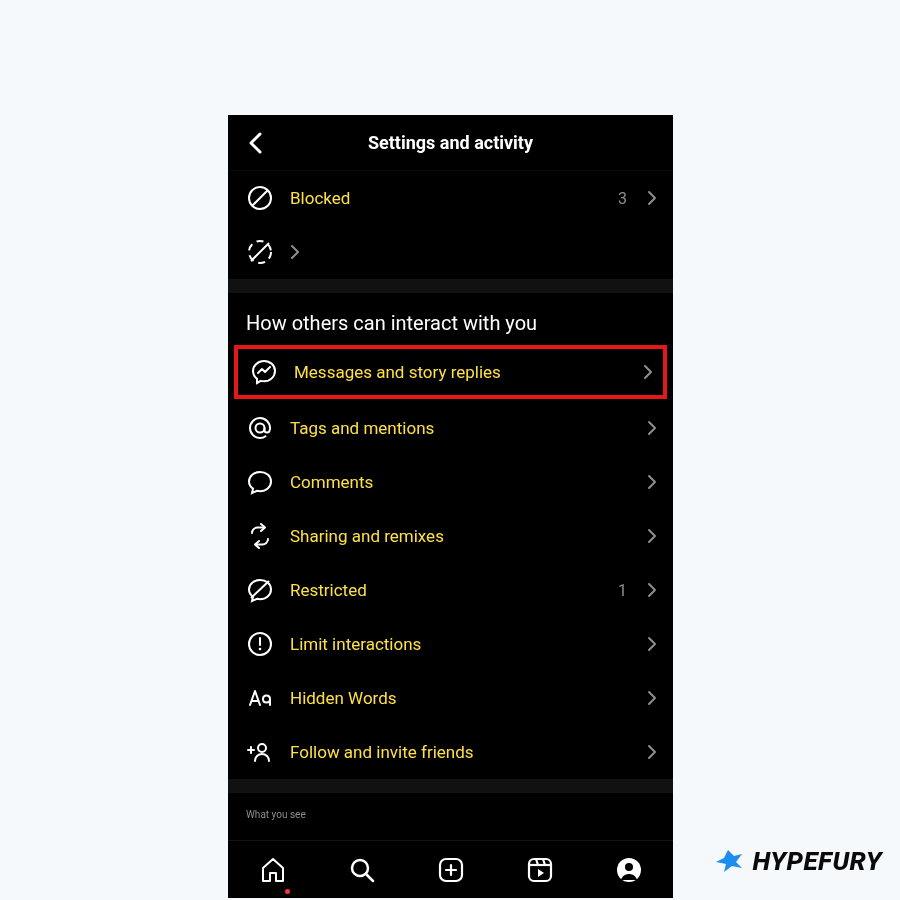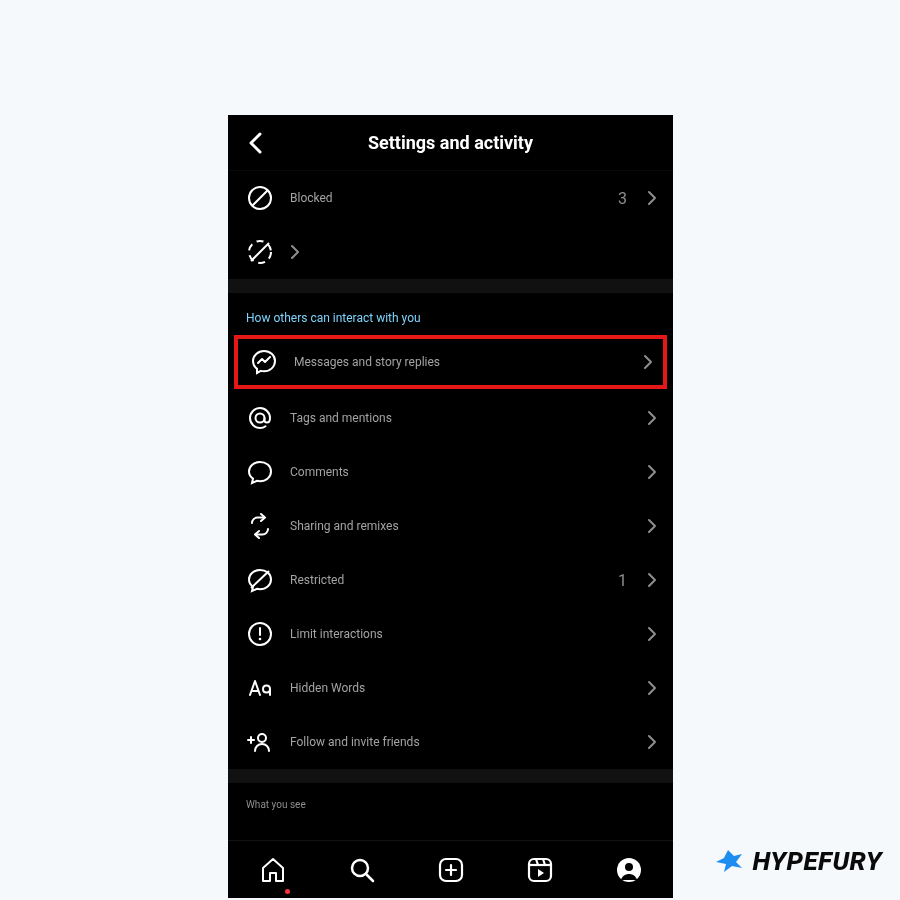--- a/index.html
+++ b/index.html
@@ -40,25 +40,25 @@
     position:absolute;left:0;right:0;text-align:center;
     font-weight:700;font-size:18px;pointer-events:none;
   }
   .content { flex:1; overflow:hidden; }
   .item {
     display:flex;align-items:center;
     padding: 14px 16px 14px 18px;
     gap:16px;
   }
   .item .icon-slot{width:28px;display:flex;align-items:center;justify-content:center;flex-shrink:0;}
-  .item-label{flex:1;font-size:12px;color:#a3a3a3;font-weight:400;}
+  .item-label{flex:1;font-size:17px;color:#fde047;font-weight:400;}
   .badge{color:#8e8e8e;font-size:16px;margin-right:4px;}
   .chevron-slot{display:flex;align-items:center;}
   .section-gap{height:14px;background:#111;}
-  .section-header{padding:18px 18px 8px 18px;color:#7dd3fc;font-size:12px;}
+  .section-header{padding:18px 18px 8px 18px;color:#ffffff;font-size:20px;}
   .highlight-box{
     border:4px solid #e61717;
     margin:2px 6px;
   }
   .highlight-box .item{padding:10px 10px 10px 12px;}
   .partial-header{padding:16px 18px 8px 18px;color:#8e8e8e;font-size:10px;}
   .bottom-nav{
     height:58px;background:#000;
     display:flex;align-items:center;justify-content:space-around;
     border-top:1px solid rgba(255,255,255,0.07);

